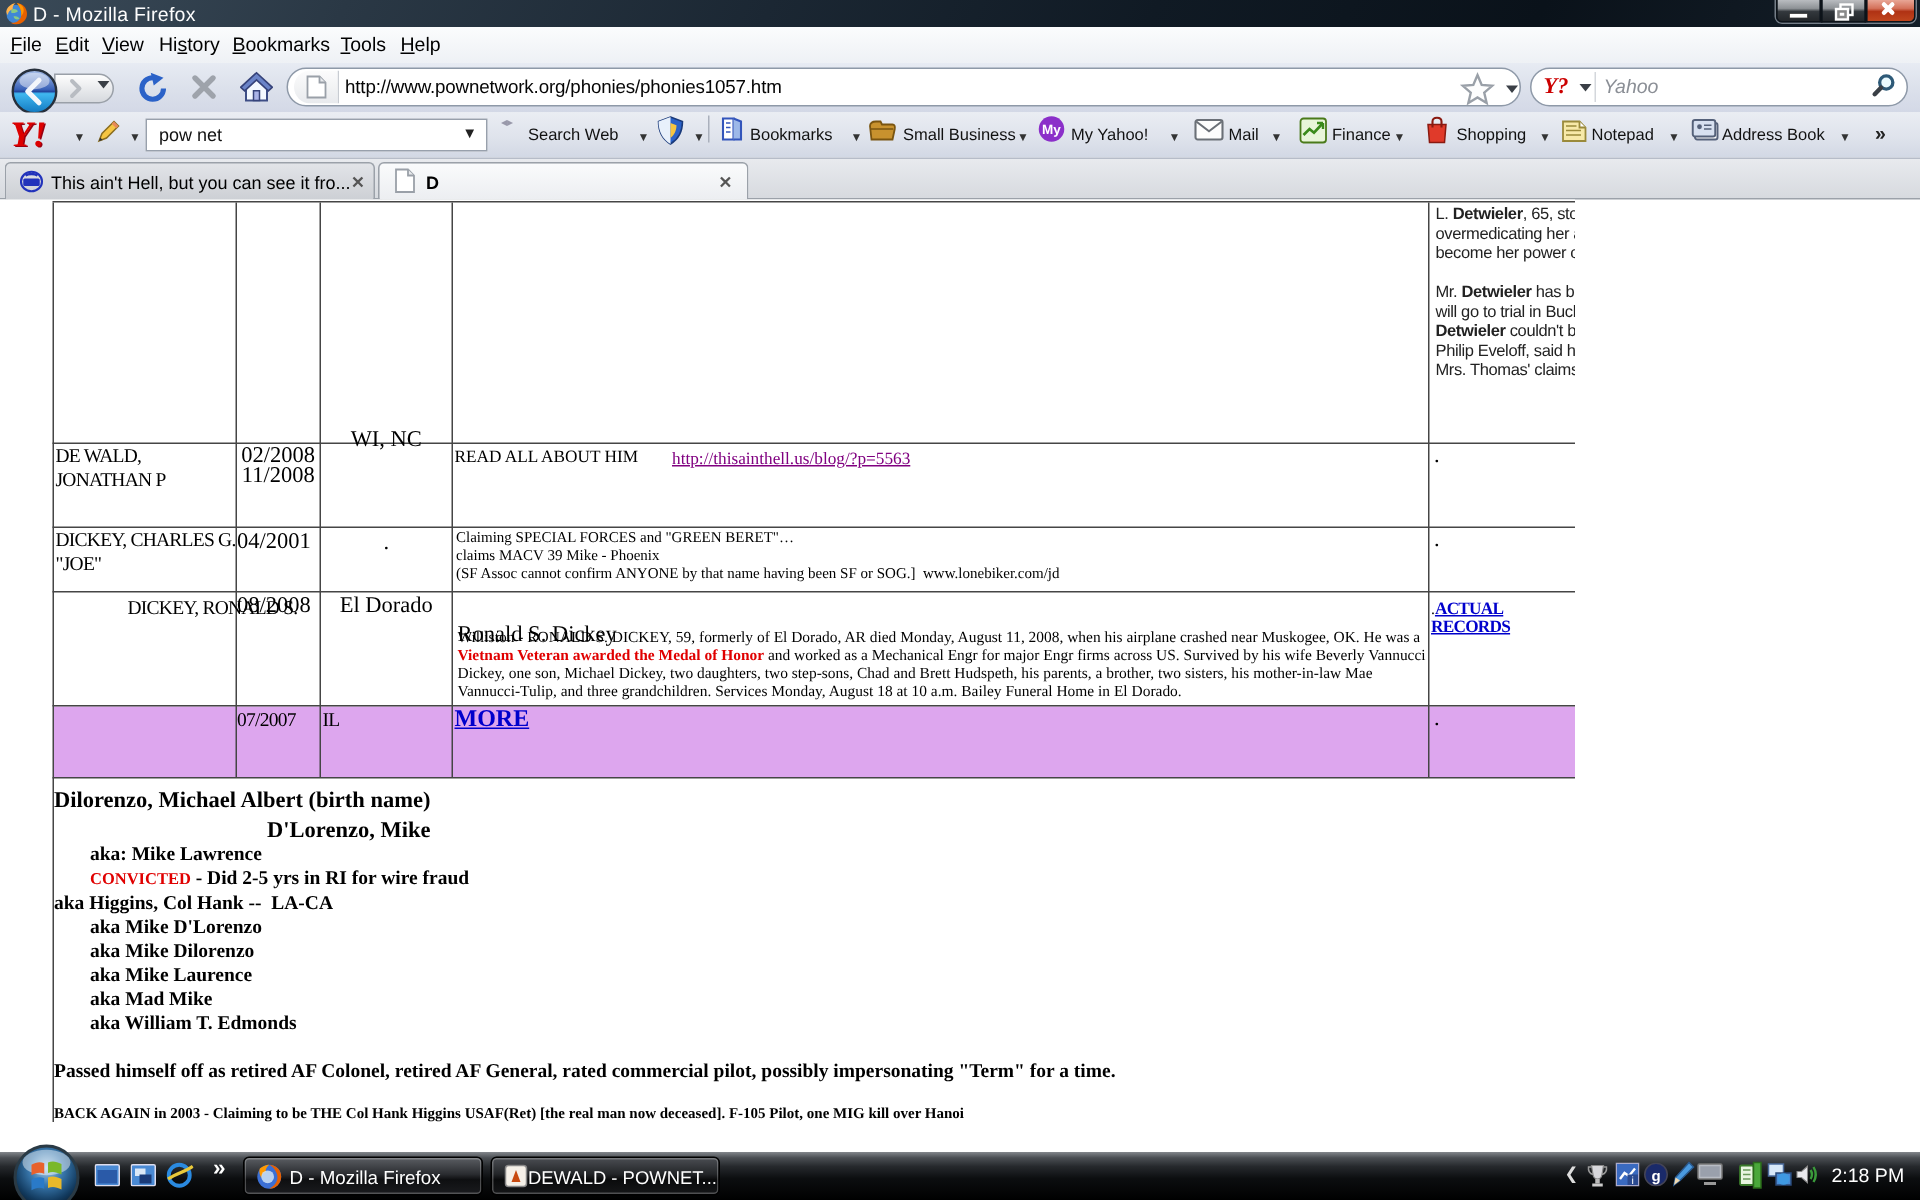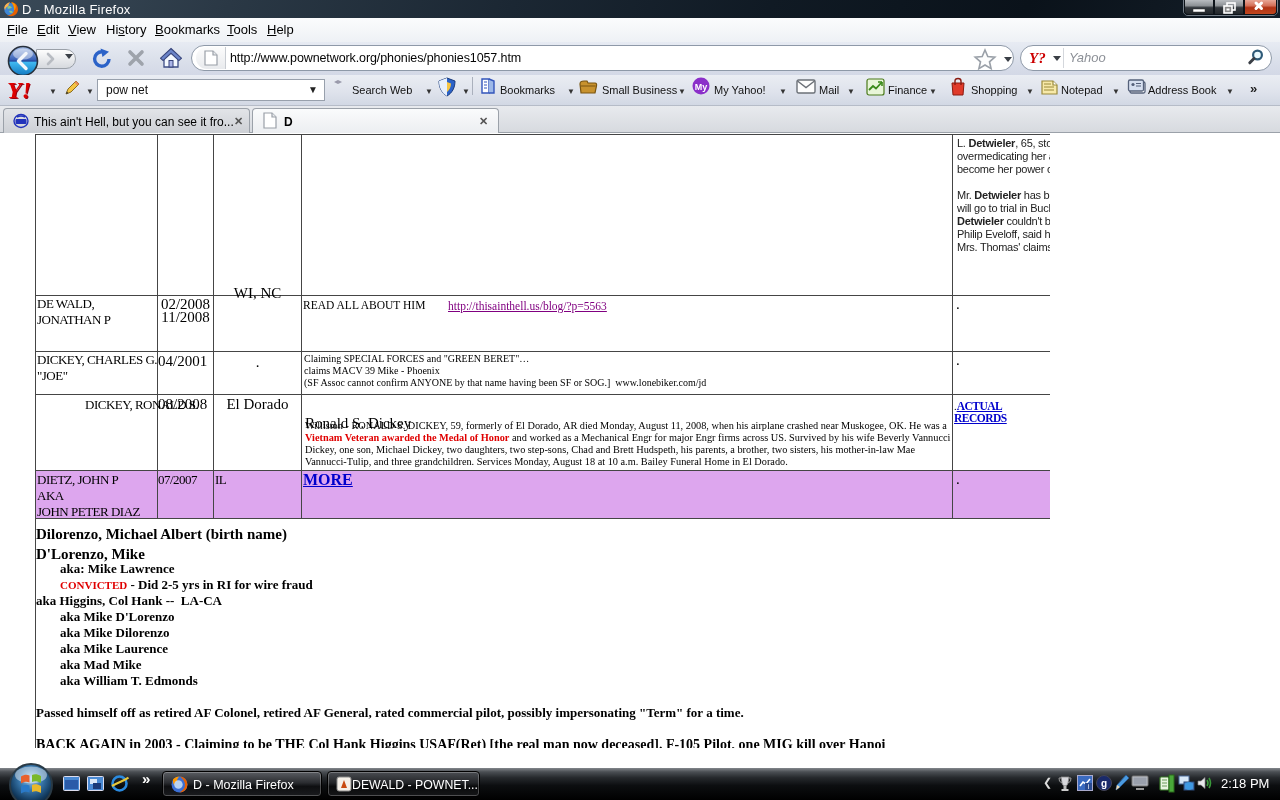--- a/index.html
+++ b/index.html
@@ -326,40 +326,39 @@
     <div class="cell t12" style="left:304px;top:220px;font-size:10px;line-height:12px;">Claiming SPECIAL FORCES and "GREEN BERET"…<br>claims MACV 39 Mike - Phoenix<br>(SF Assoc cannot confirm ANYONE by that name having been SF or SOG.]&nbsp; www.lonebiker.com/jd</div>
     <div class="cell t12" style="left:956px;top:219px;">.</div>
 
     <div class="cell t14" style="left:37px;top:264px;padding-left:48px;">DICKEY, RONALD S.</div>
     <div class="cell t12" style="left:158px;top:263px;">08/2008</div>
     <div class="cell t12" style="left:214px;top:263px;width:87px;text-align:center;">El Dorado</div>
     <div class="cell t12" style="left:305px;top:282px;">Ronald S. Dickey</div>
     <div class="cell t12" style="left:305px;top:287px;width:650px;font-size:10.3px;line-height:12px;">Williston - RONALD S. DICKEY, 59, formerly of El Dorado, AR died Monday, August 11, 2008, when his airplane crashed near Muskogee, OK. He was a <b class="red">Vietnam Veteran awarded the Medal of Honor</b> and worked as a Mechanical Engr for major Engr firms across US. Survived by his wife Beverly Vannucci Dickey, one son, Michael Dickey, two daughters, two step-sons, Chad and Brett Hudspeth, his parents, a brother, two sisters, his mother-in-law Mae Vannucci-Tulip, and three grandchildren. Services Monday, August 18 at 10 a.m. Bailey Funeral Home in El Dorado.</div>
     <div class="cell serif" style="left:954px;top:267px;font-size:10.5px;">.<a class="blue" style="font-size:11.5px;letter-spacing:-0.5px;">ACTUAL RECORDS</a></div>
 
-    <div class="cell t14" style="left:37px;top:339px;">DIETZ, JOHN P<br>AKA<br>JOHN PETER DIAZ</div>
     <div class="cell t14" style="left:158px;top:339px;">07/2007</div>
     <div class="cell t14" style="left:215px;top:339px;">IL</div>
     <div class="cell serif" style="left:303px;top:338px;font-size:16px;"><a class="blue">MORE</a></div>
     <div class="cell t12" style="left:956px;top:338px;">.</div>
 
-    <div class="cell serif" style="left:36px;top:391px;font-size:15px;font-weight:bold;line-height:20px;">Dilorenzo, Michael Albert (birth name)<br>D'Lorenzo, Mike</div>
+    <div class="cell serif" style="left:36px;top:391px;font-size:15px;font-weight:bold;line-height:20px;text-align:right;">Dilorenzo, Michael Albert (birth name)<br>D'Lorenzo, Mike</div>
     <div class="cell serif" style="left:36px;top:428px;font-size:13px;font-weight:bold;line-height:16px;">
       <span style="margin-left:24px;">aka: Mike Lawrence</span><br>
       <span style="margin-left:24px;"><span class="red" style="font-size:11px;">CONVICTED</span> - Did 2-5 yrs in RI for wire fraud</span><br>
       aka Higgins, Col Hank --&nbsp; LA-CA<br>
       <span style="margin-left:24px;">aka Mike D'Lorenzo</span><br>
       <span style="margin-left:24px;">aka Mike Dilorenzo</span><br>
       <span style="margin-left:24px;">aka Mike Laurence</span><br>
       <span style="margin-left:24px;">aka Mad Mike</span><br>
       <span style="margin-left:24px;">aka William T. Edmonds</span><br>
       <br>
       Passed himself off as retired AF Colonel, retired AF General, rated commercial pilot, possibly impersonating "Term" for a time.
     </div>
-    <div class="cell serif" style="left:36px;top:604px;font-size:14px;font-weight:bold;">BACK AGAIN in 2003 - Claiming to be THE Col Hank Higgins USAF(Ret) [the real man now deceased]. F-105 Pilot, one MIG kill over Hanoi</div>
+    <div class="cell serif" style="left:36px;top:604px;font-size:10px;font-weight:bold;">BACK AGAIN in 2003 - Claiming to be THE Col Hank Higgins USAF(Ret) [the real man now deceased]. F-105 Pilot, one MIG kill over Hanoi</div>
 
     <div id="sbar">
       <div class="sbtn" style="top:0;"><svg width="15" height="15">
             <path d="M7.5 5 L11 9 L4 9 Z" fill="#4a4d52"></path>
           </svg></div>
       <div class="sbtn" style="top:598px;"><svg width="15" height="15">
             <path d="M7.5 10 L11 6 L4 6 Z" fill="#4a4d52"></path>
           </svg></div>
       <div id="sthumb"><svg width="15" height="25">
             <path d="M4 10 H11 M4 13 H11 M4 16 H11" stroke="#9aa0a8" stroke-width="1"></path>

